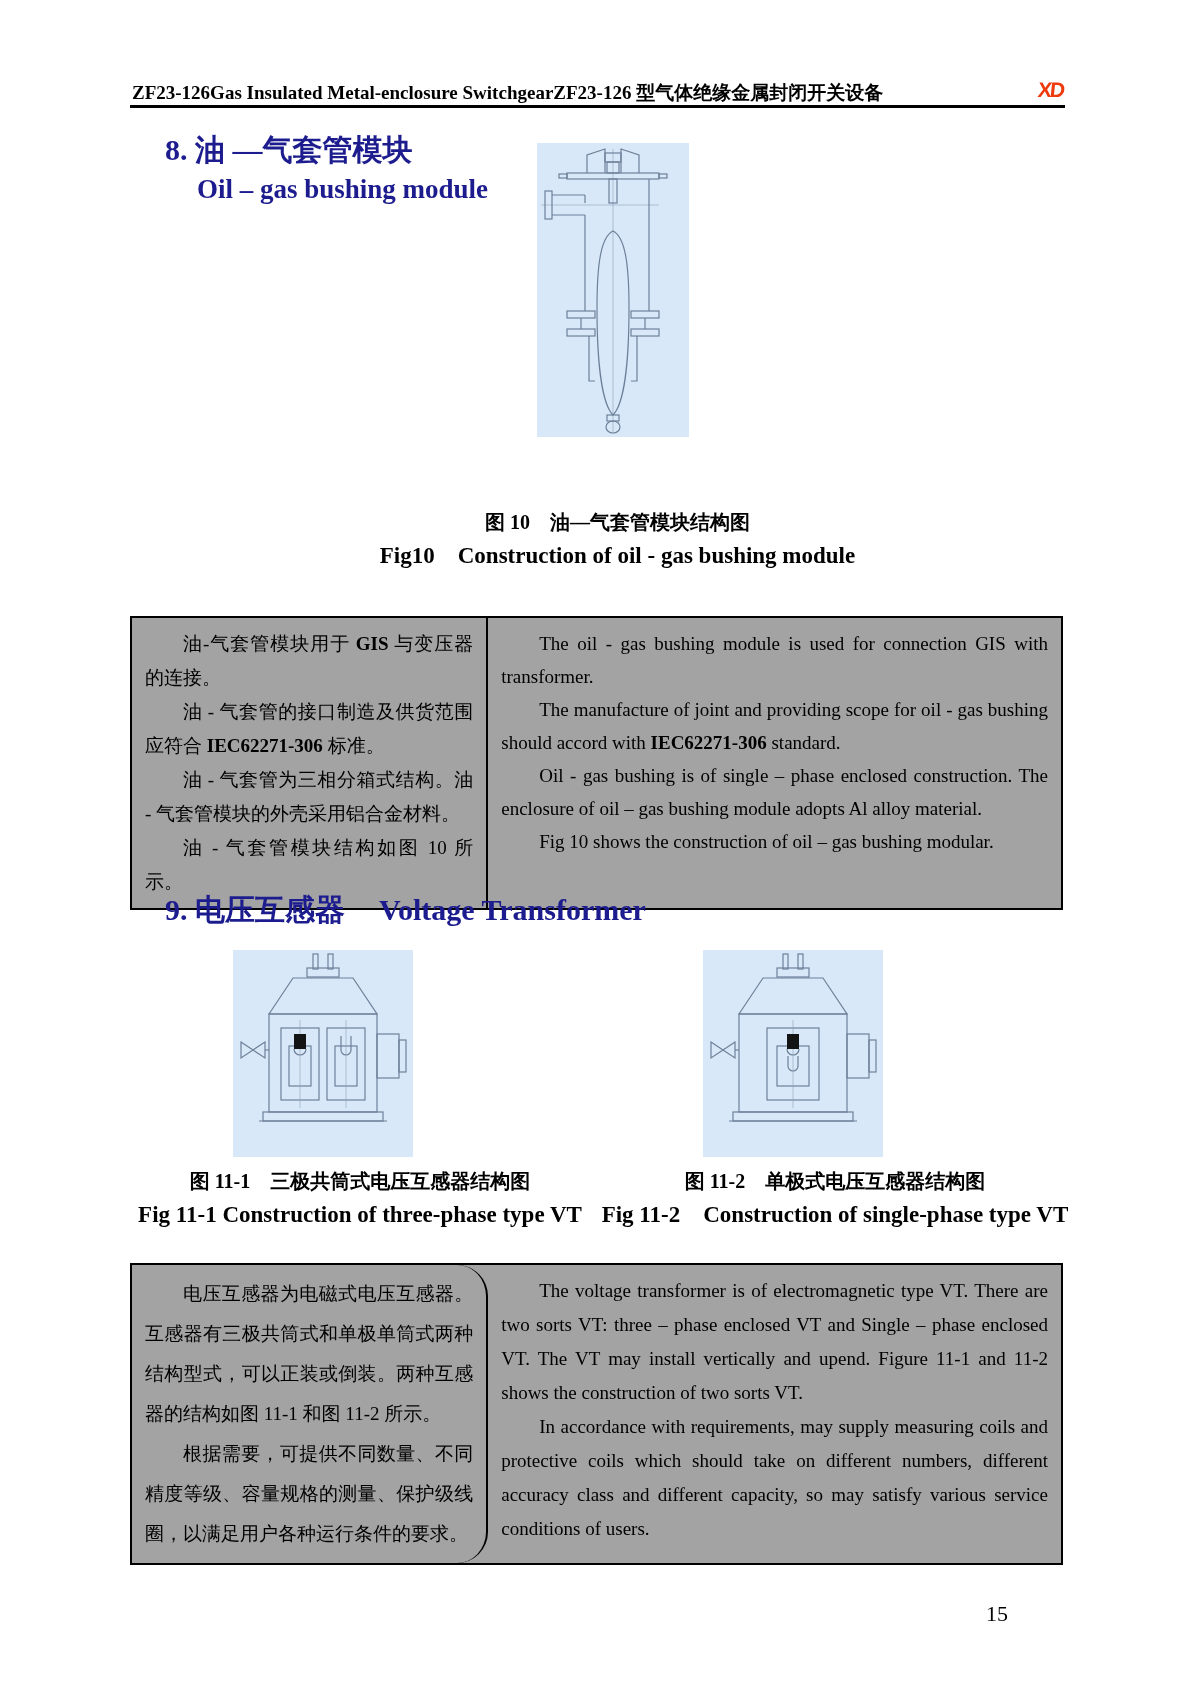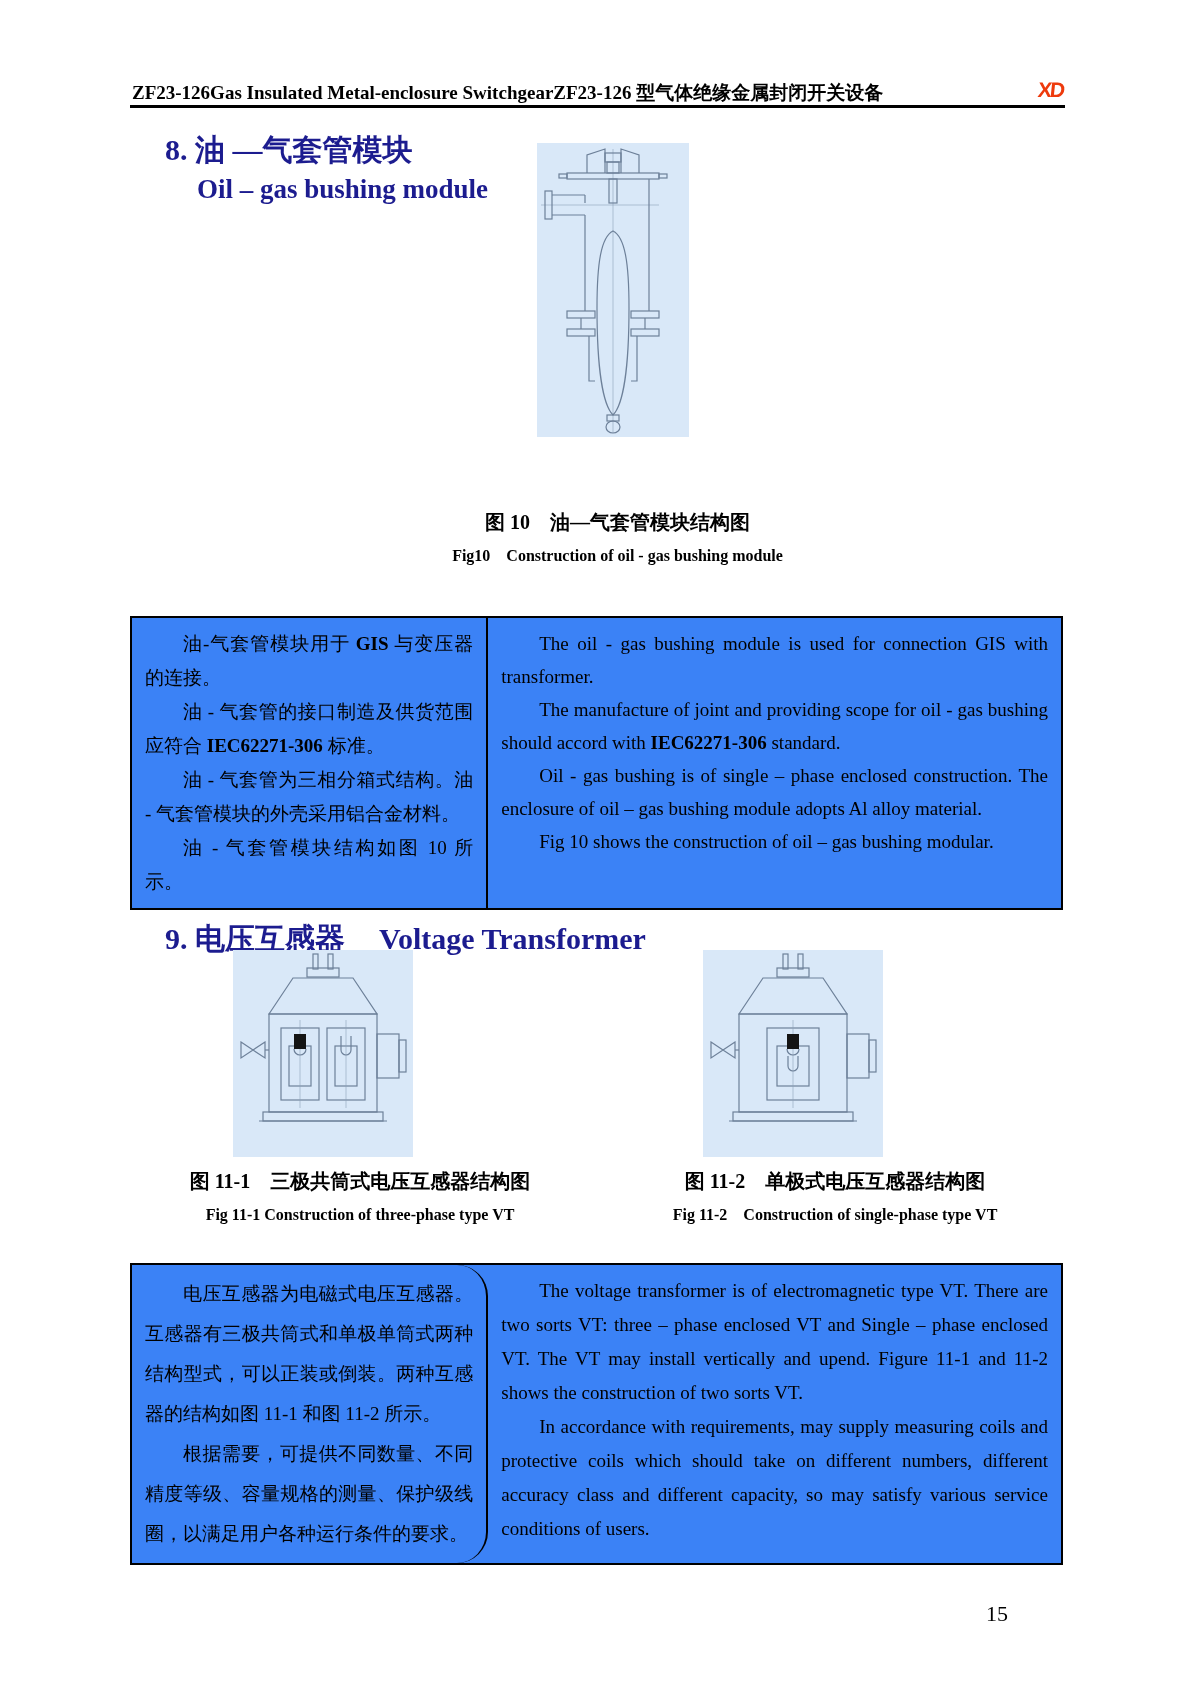--- a/index.html
+++ b/index.html
@@ -9,40 +9,40 @@
   }
   .hdr{position:absolute;left:132px;top:80px;width:933px;font-size:19px;font-weight:bold;white-space:nowrap;}
   .hdr .zh{margin-left:0;}
   .logo{position:absolute;right:2px;top:-2px;color:#ee3a0c;font-family:"Liberation Sans","DejaVu Sans",sans-serif;
         font-weight:bold;font-size:21px;letter-spacing:-2px;transform:skewX(-6deg);}
   .rule{position:absolute;left:130px;top:105px;width:935px;height:3px;background:#000;}
 
   .h8{position:absolute;left:165px;top:131px;color:#1c1c8f;line-height:1.25;}
   .h8 .l1{font-size:30px;font-weight:bold;}
   .h8 .l2{font-size:27px;font-weight:bold;margin-left:32px;margin-top:4px;}
-  .h9{position:absolute;left:165px;top:919px;color:#1c1c8f;font-size:30px;font-weight:bold;}
+  .h9{position:absolute;left:165px;top:890px;color:#1c1c8f;font-size:30px;font-weight:bold;}
   .h9 .en{margin-left:34px;}
 
   .figbox{position:absolute;background:#d9e8f8;}
   #fig10{left:537px;top:143px;width:152px;height:294px;}
   #fig11-1{left:233px;top:950px;width:180px;height:207px;}
   #fig11-2{left:703px;top:950px;width:180px;height:207px;}
   .figbox svg{display:block;width:100%;height:100%;}
   .draw{stroke:#6d8099;stroke-width:1.2;fill:none;}
   .thin{stroke:#8fa3b8;stroke-width:0.6;fill:none;}
   .darkfill{fill:#141414;stroke:none;}
 
   .cap{position:absolute;text-align:center;font-weight:bold;}
   .cap .zh{font-size:20px;line-height:33px;}
-  .cap .en{font-size:16px;line-height:33px;}
+  .cap .en{font-size:23px;line-height:33px;}
   #cap10{left:150px;top:506px;width:935px;}
   #cap11-1{left:120px;top:1165px;width:480px;}
   #cap11-2{left:600px;top:1165px;width:470px;}
 
-  .tbl{position:absolute;left:130px;width:933px;background:#3b82f6;border:2px solid #000;
+  .tbl{position:absolute;left:130px;width:933px;background:#a3a3a3;border:2px solid #000;
        display:flex;box-sizing:border-box;}
   #tbl1{top:616px;}
   #tbl2{top:1263px;}
   .cell{box-sizing:border-box;padding:9px 13px;text-align:justify;}
   .cell p{margin:0;text-indent:2em;}
   .cell-zh{width:357px;border-right:2px solid #000;font-size:19px;}
   .cell-en{width:574px;font-size:19px;}
   #tbl1 .cell-zh{line-height:34px;}
   #tbl1 .cell-en{line-height:33px;}
   #tbl2 .cell-zh{line-height:40px;border-radius:31px;}

